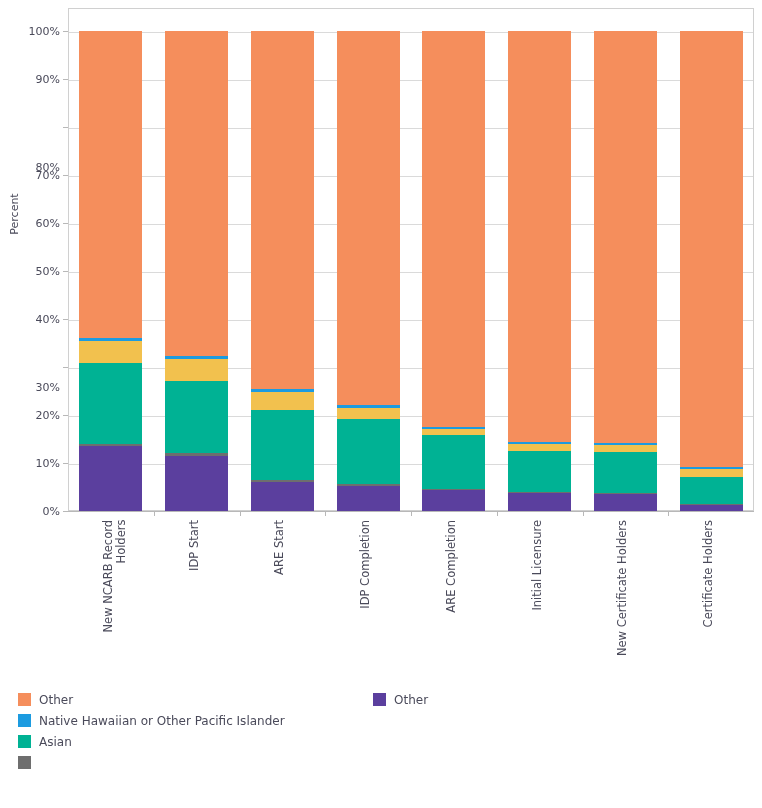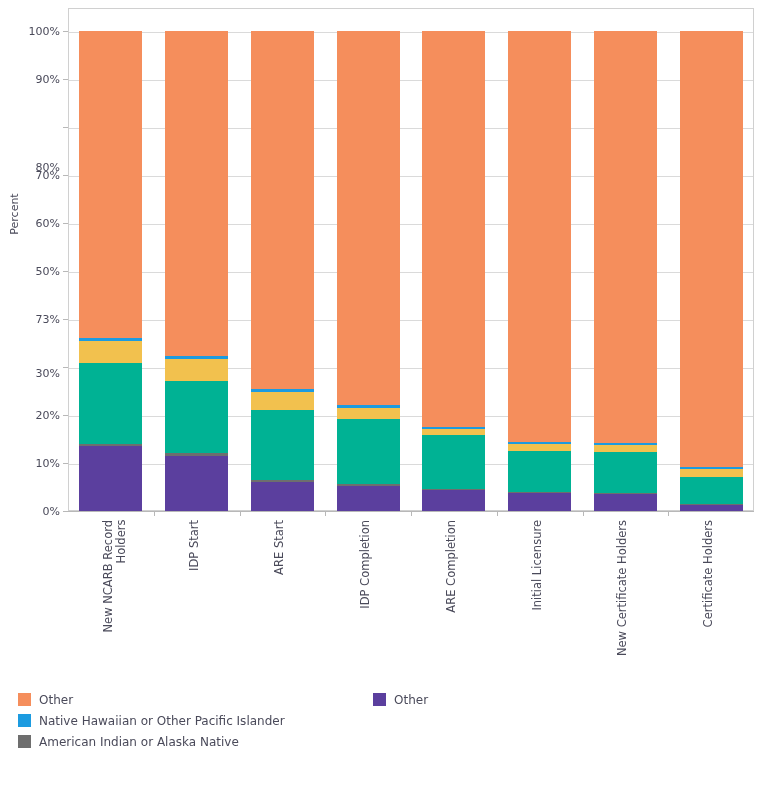--- a/index.html
+++ b/index.html
@@ -172,23 +172,23 @@
       <div class="gridline" style="top: 23px;"></div>
     </div>
 
   <div id="y-ticks">
       <div class="tick-label" style="top: 511px;">0%</div>
       <div class="tick-mark" style="top: 511px; left: 63px;"></div>
       <div class="tick-label" style="top: 463px;">10%</div>
       <div class="tick-mark" style="top: 463px; left: 63px;"></div>
       <div class="tick-label" style="top: 415px;">20%</div>
       <div class="tick-mark" style="top: 415px; left: 63px;"></div>
-      <div class="tick-label" style="top: 373px;">30%</div>
+      <div class="tick-label" style="top: 387px;">30%</div>
       <div class="tick-mark" style="top: 367px; left: 63px;"></div>
-      <div class="tick-label" style="top: 319px;">73%</div>
+      <div class="tick-label" style="top: 319px;">40%</div>
       <div class="tick-mark" style="top: 319px; left: 63px;"></div>
       <div class="tick-label" style="top: 271px;">50%</div>
       <div class="tick-mark" style="top: 271px; left: 63px;"></div>
       <div class="tick-label" style="top: 223px;">60%</div>
       <div class="tick-mark" style="top: 223px; left: 63px;"></div>
       <div class="tick-label" style="top: 175px;">70%</div>
       <div class="tick-mark" style="top: 175px; left: 63px;"></div>
       <div class="tick-label" style="top: 139px; margin-top: 28px;">80%</div>
       <div class="tick-mark" style="top: 127px; left: 63px;"></div>
       <div class="tick-label" style="top: 79px;">90%</div>
@@ -290,22 +290,25 @@
     <div class="legend-col left" id="legend-left">
         <div class="legend-item">
           <span class="legend-swatch" style="background: rgb(245, 142, 92);"></span>
           <span class="legend-label">Other</span>
         </div>
         <div class="legend-item">
           <span class="legend-swatch" style="background: rgb(28, 155, 224);"></span>
           <span class="legend-label">Native Hawaiian or Other Pacific Islander</span>
         </div>
         <div class="legend-item">
+          <span class="legend-swatch" style="background: rgb(0, 178, 148);"></span>
+          <span class="legend-label">Asian</span>
+        </div>
+        <div class="legend-item">
           <span class="legend-swatch" style="background: rgb(110, 110, 110);"></span>
-          <span class="legend-label">American Indian or Alaska Native</span>
         </div>
       </div>
     <div class="legend-col right" id="legend-right">
         <div class="legend-item">
           <span class="legend-swatch" style="background: rgb(91, 63, 158);"></span>
           <span class="legend-label">Other</span>
         </div>
       </div>
   </div>
 

